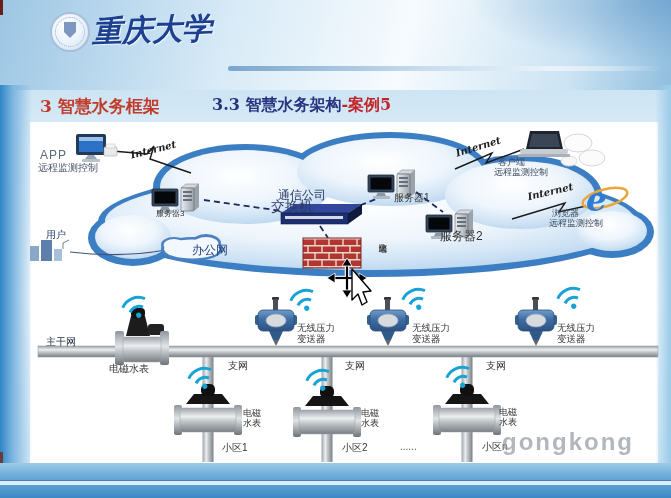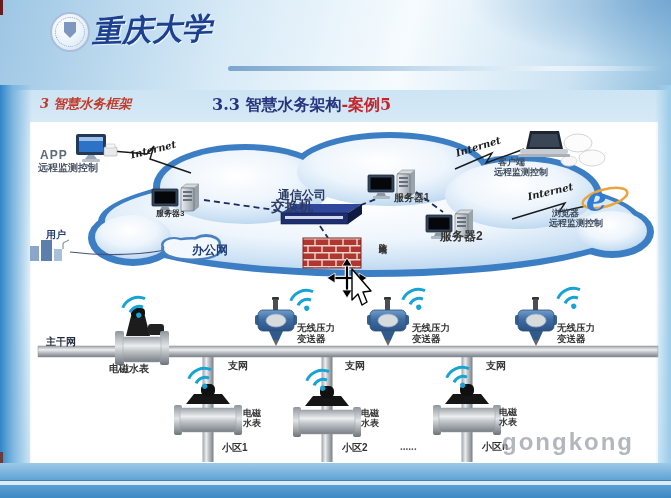--- a/index.html
+++ b/index.html
@@ -1,34 +1,34 @@
 <!DOCTYPE html>
 <html><head>
 <meta charset="utf-8">
 <style>
   html,body{margin:0;padding:0;background:#888;}
   .slide{position:relative;width:671px;height:498px;overflow:hidden;
     font-family:"Liberation Sans","DejaVu Sans",sans-serif;
     background:linear-gradient(180deg,#b7d7ee 0%,#dcedf8 30%,#eef6fc 60%,#cfe6f5 100%);}
   .abs{position:absolute;}
-  .lbl{position:absolute;font-weight:bold;color:#333;line-height:1.12;white-space:nowrap;text-align:center;}
+  .lbl{position:absolute;font-weight:normal;color:#333;line-height:1.12;white-space:nowrap;text-align:center;}
   .header{position:absolute;left:0;top:0;width:671px;height:90px;
     background:linear-gradient(105deg,#9dc6e4 0%,#d9ebf7 35%,#f6fbfe 60%,#cbe3f3 85%,#8fbede 100%);}
   .corner-shade{position:absolute;right:0;top:0;width:220px;height:70px;
     background:radial-gradient(ellipse at 100% 0,rgba(80,140,195,.55),rgba(80,140,195,0) 65%);}
   .uni-cn{position:absolute;left:92px;top:10px;font-family:"DejaVu Serif","Liberation Serif",serif;
     font-style:italic;font-weight:bold;font-size:30px;color:#1d3f8f;transform:rotate(-2deg);
     text-shadow:1px 1px 0 rgba(255,255,255,.7);}
   .uni-en{position:absolute;left:15px;top:52px;font-size:19px;font-weight:bold;color:#3b6ab2;
     letter-spacing:.5px;text-shadow:1px 1px 0 rgba(255,255,255,.8);}
   .slide-title{position:absolute;left:253px;top:21px;font-size:23px;font-weight:bold;color:#1e5cab;}
   .title-divider{position:absolute;left:228px;top:66px;width:434px;height:5px;border-radius:3px;
     background:linear-gradient(90deg,#7aa6cd 0%,#c7ddee 45%,#e9f3fa 75%,rgba(255,255,255,0) 100%);}
   .sec-left{position:absolute;left:40px;top:95px;font-family:"DejaVu Serif","Liberation Serif",serif;
-    font-size:13px;font-weight:bold;color:#c23b2a;font-style:italic;}
+    font-size:17px;font-weight:bold;color:#c23b2a;}
   .sec-right{position:absolute;left:212px;top:95px;font-family:"DejaVu Serif","Liberation Serif",serif;
     font-size:16px;font-weight:bold;color:#27337e;}
   .sec-accent{color:#c2242a;text-align:center;}
   .panel{position:absolute;left:30px;top:122px;width:628px;height:341px;background:#fff;}
   .left-strip{position:absolute;left:0;top:85px;width:32px;height:380px;
     background:linear-gradient(90deg,#2f86c6 0%,#7db6e0 40%,rgba(230,243,252,0) 100%);}
   .right-strip{position:absolute;left:655px;top:85px;width:16px;height:380px;
     background:linear-gradient(90deg,rgba(234,244,251,0) 0%,#9ecdea 90%);}
   .foot1{position:absolute;left:0;top:463px;width:671px;height:17px;
     background:linear-gradient(180deg,#9cc9e8,#5fa3d4);}

